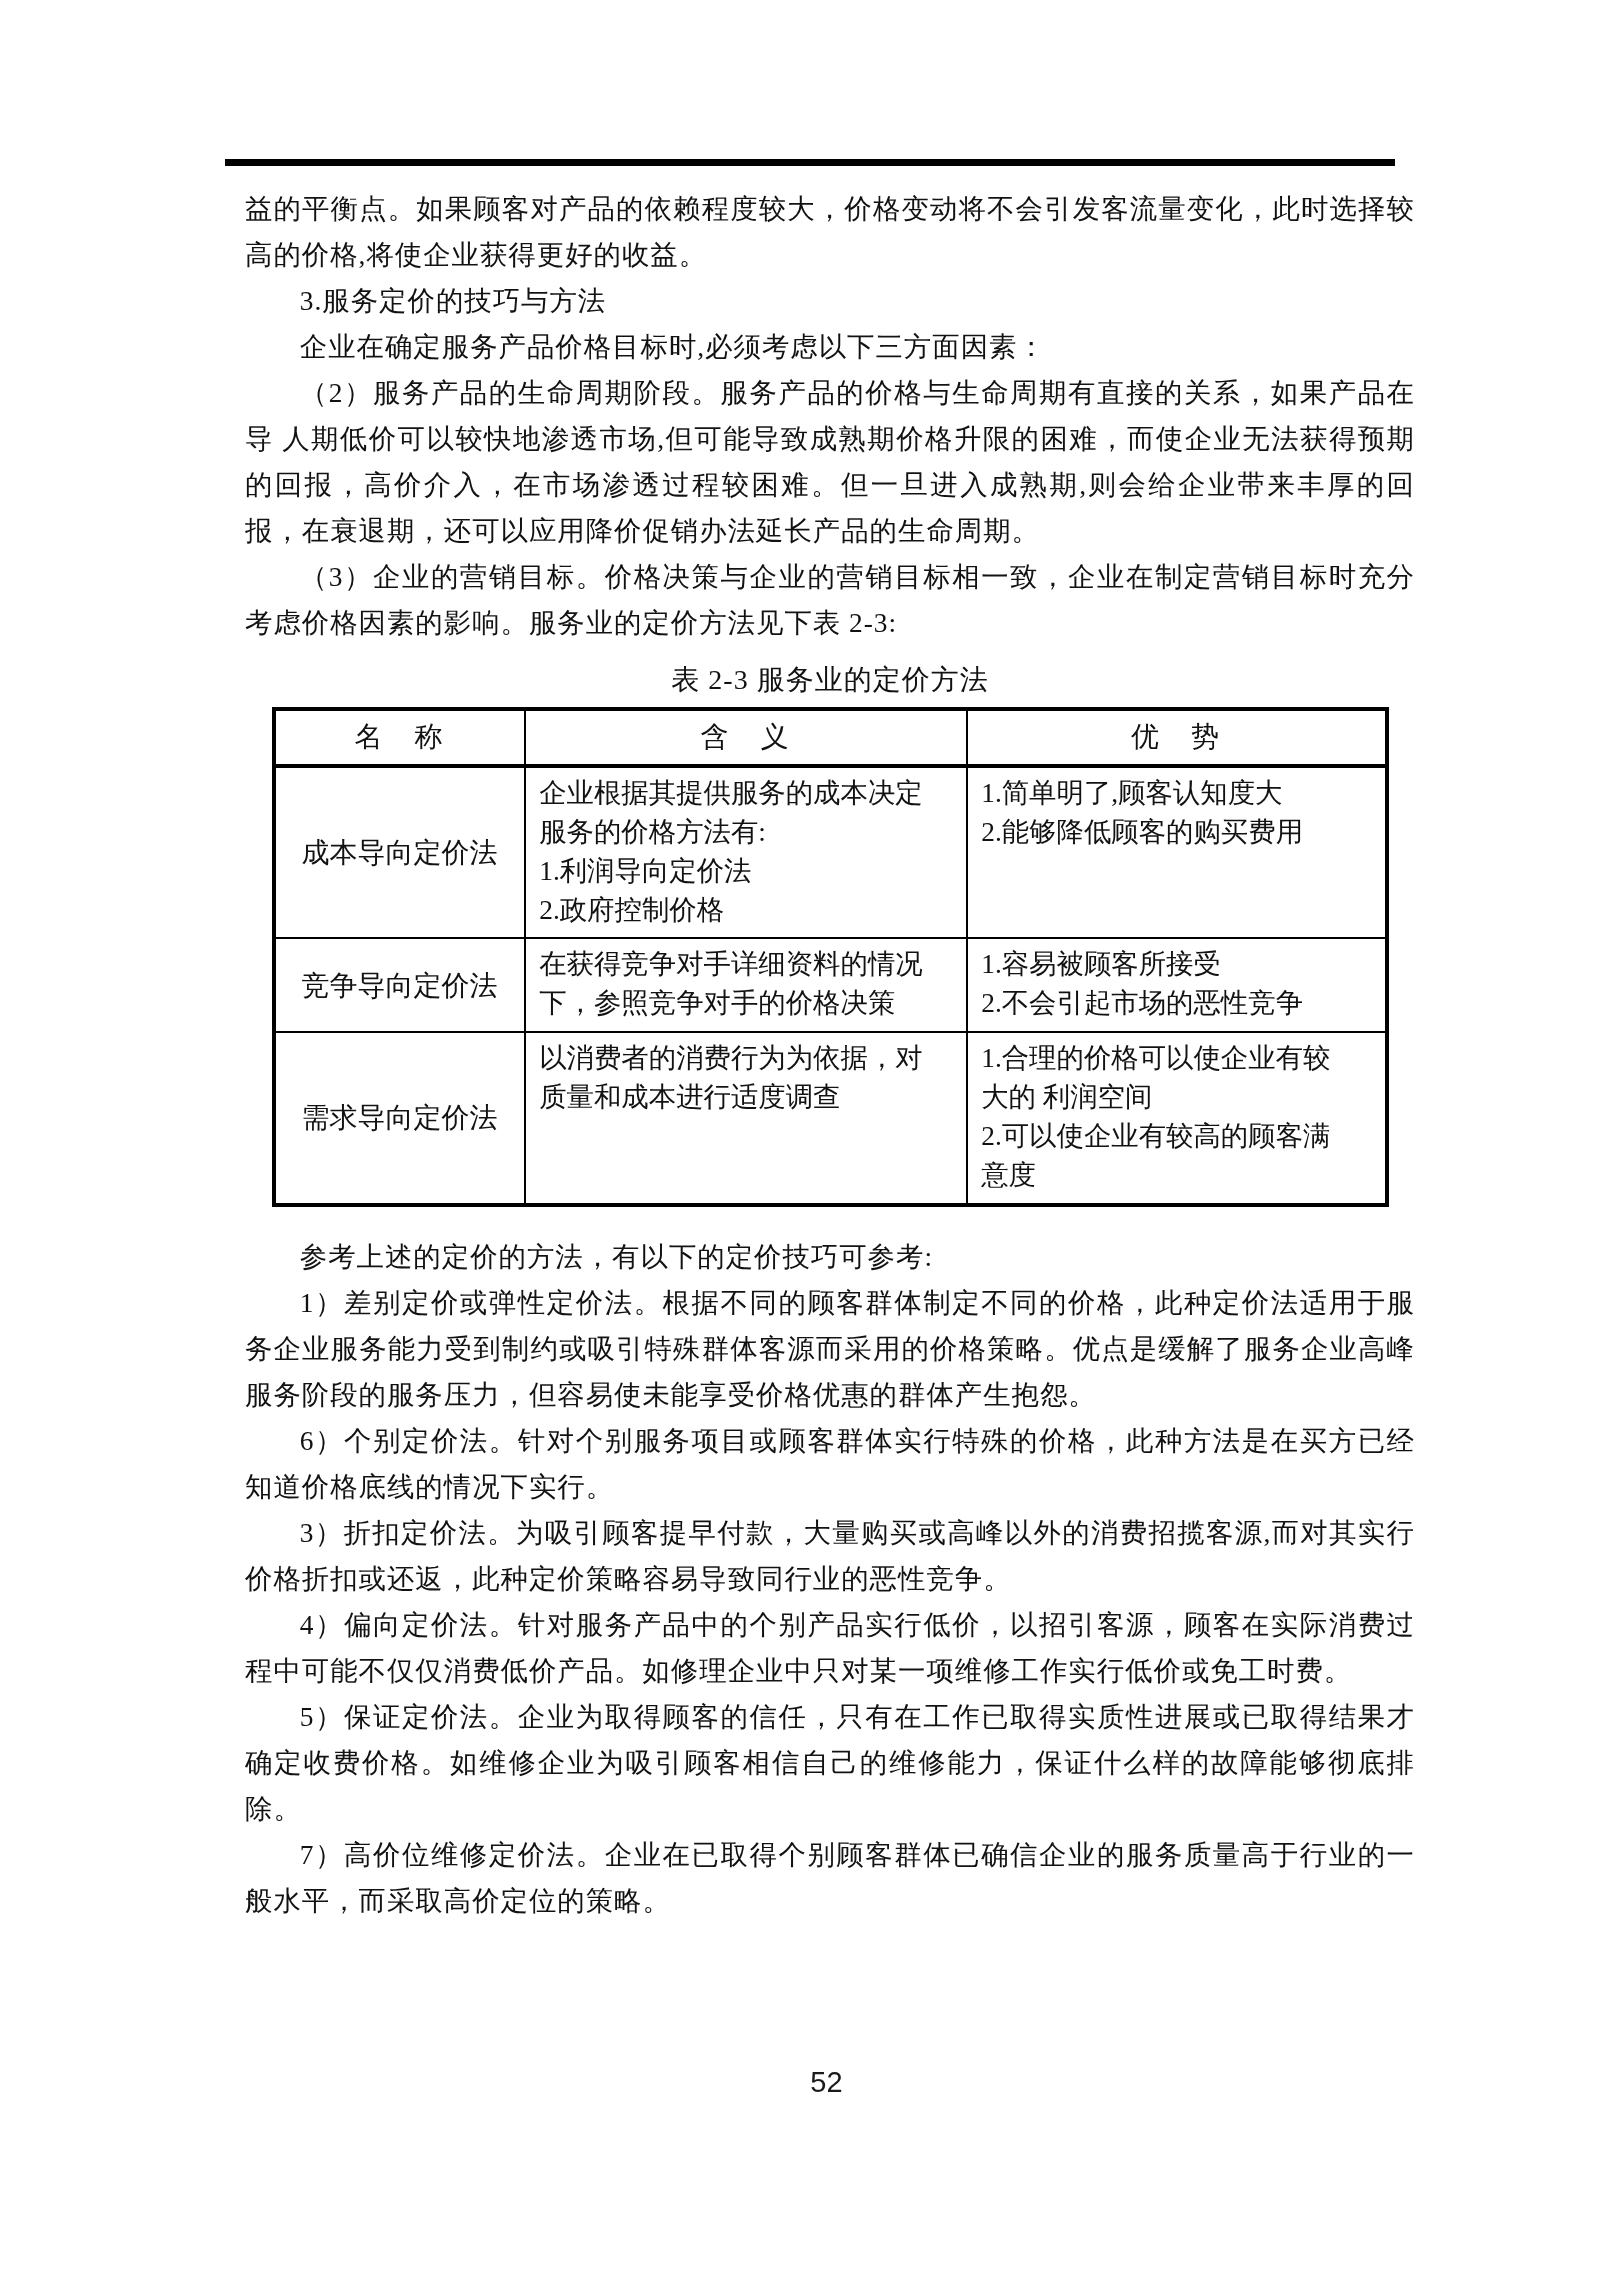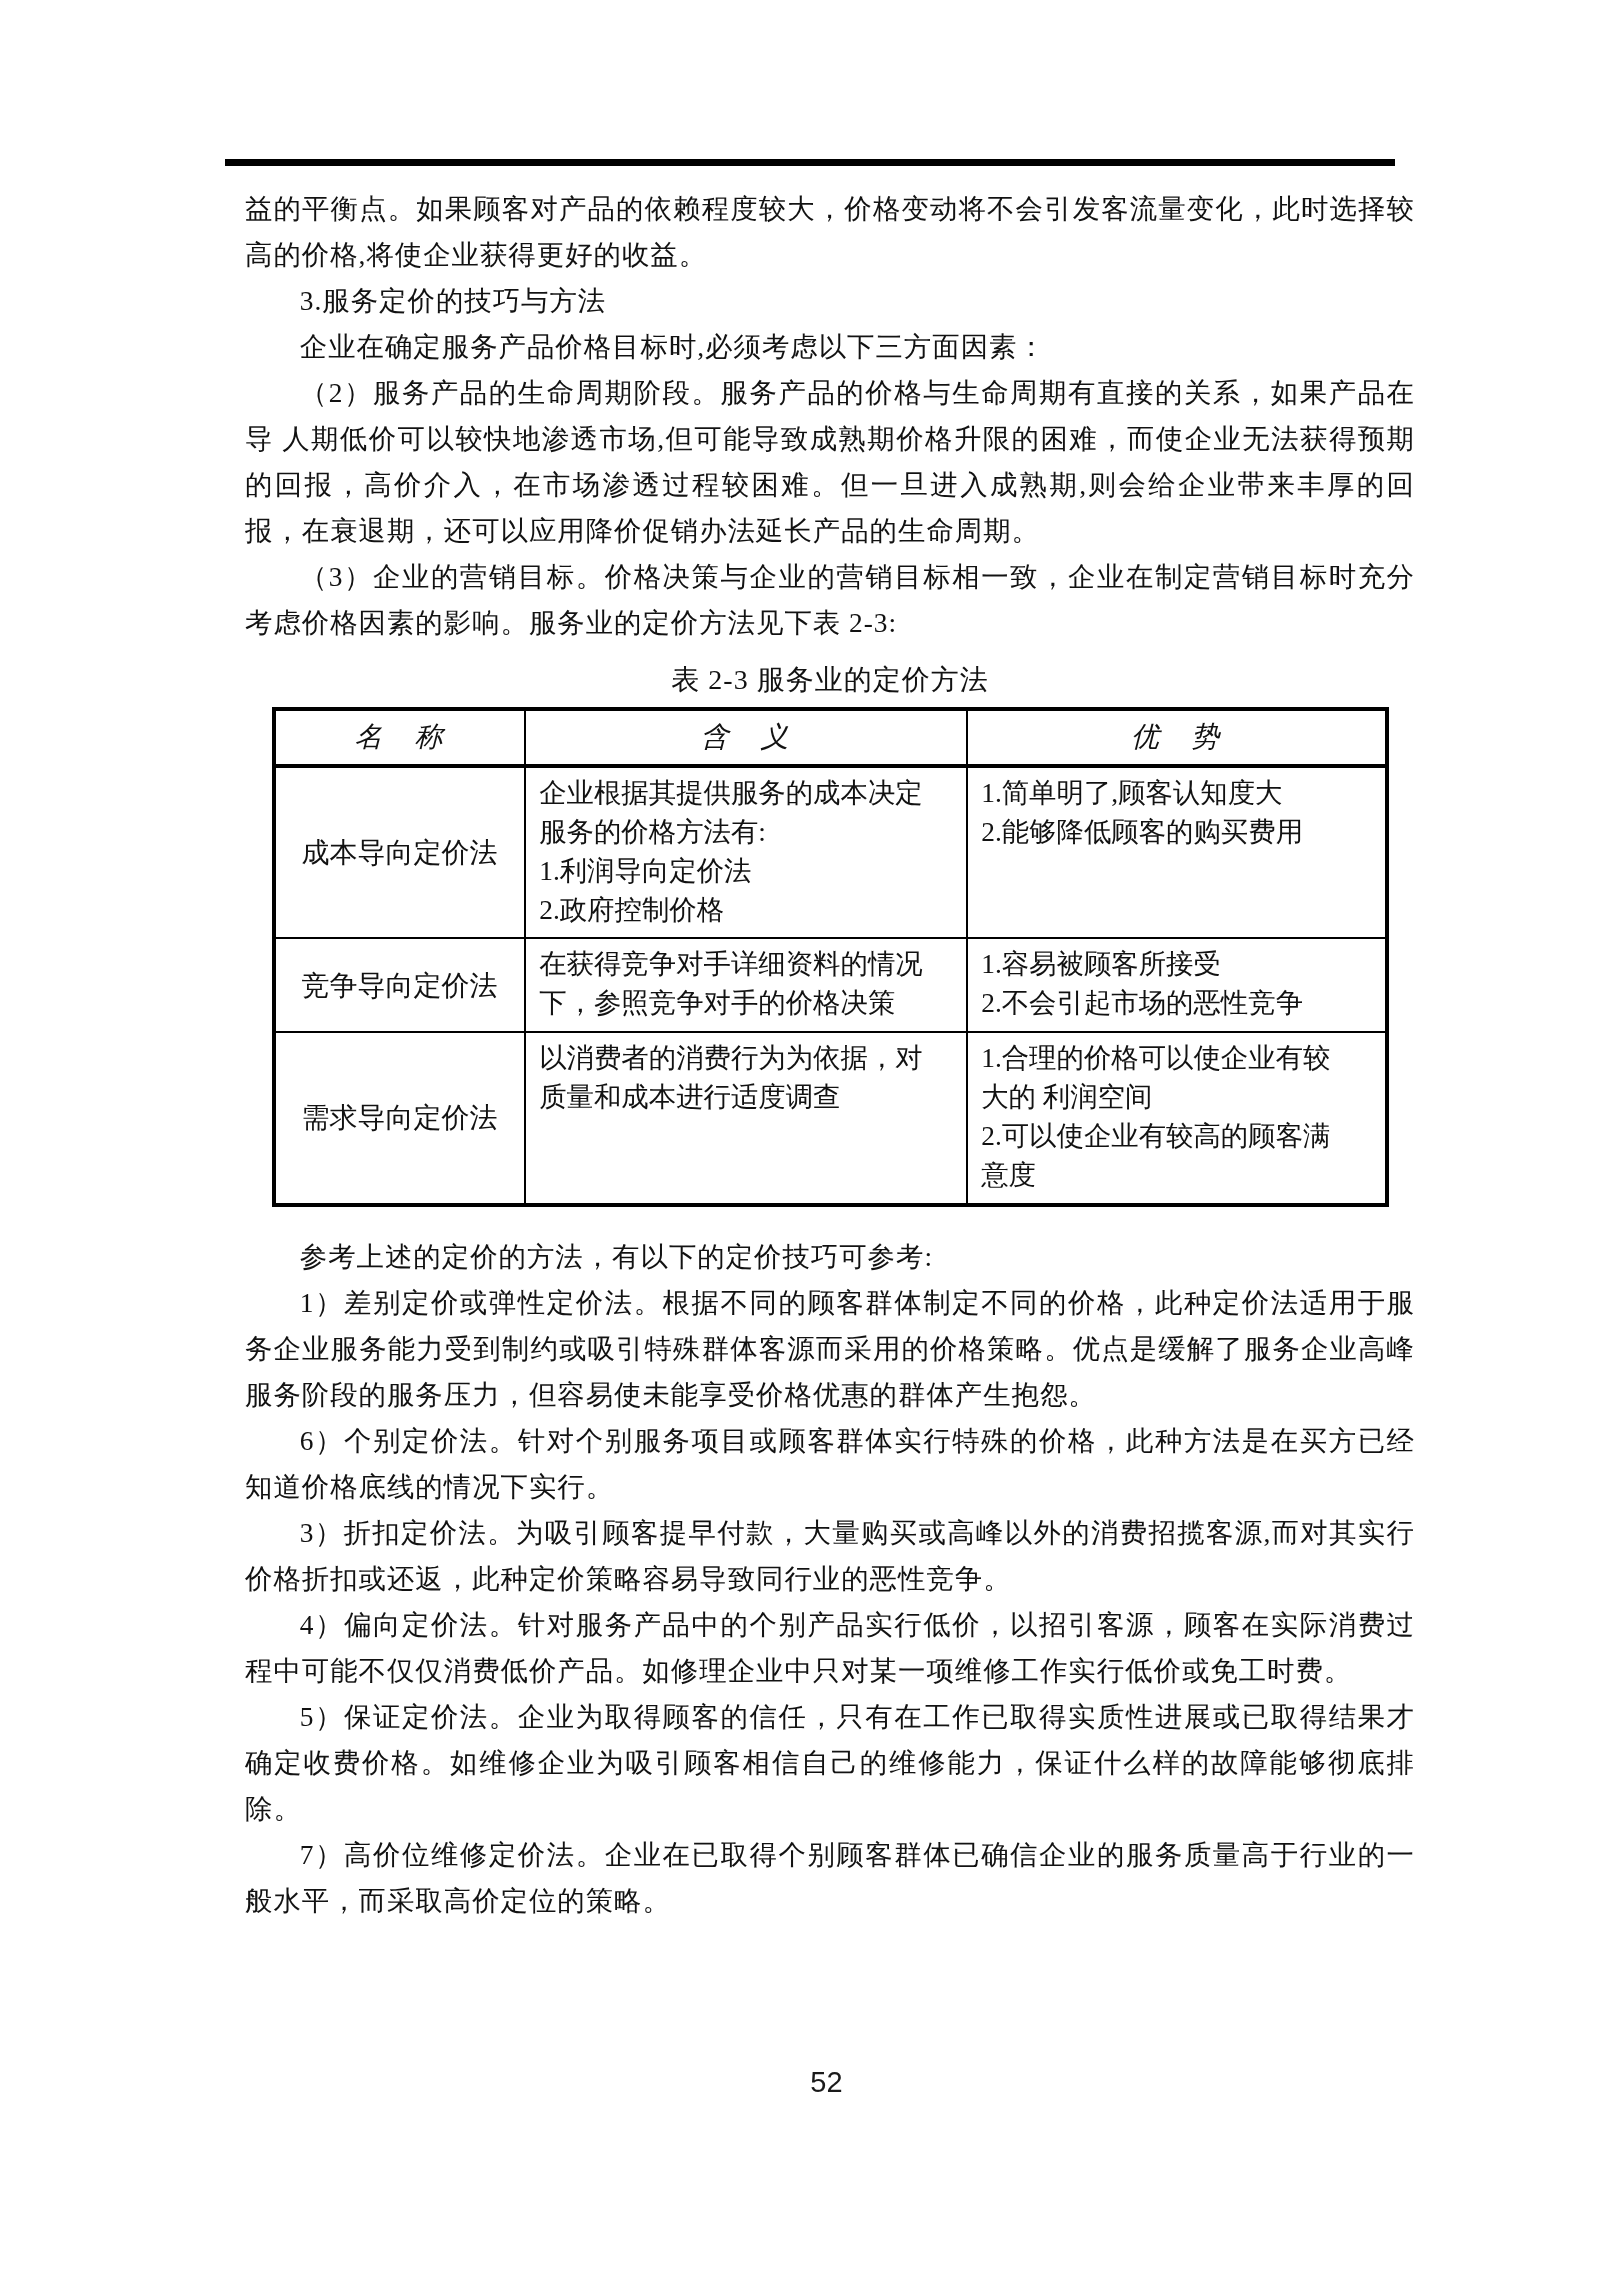--- a/index.html
+++ b/index.html
@@ -56,21 +56,20 @@
   table.pricing col.c2 { width: 442px; }
   table.pricing col.c3 { width: 420px; }
   table.pricing th {
     border: 2.9px solid #000;
     border-bottom: 4.9px solid #000;
     font-weight: normal;
     font-size: 28px;
     height: 51px;
     text-align: center;
     letter-spacing: 2px;
-    font-style: italic;
   }
   table.pricing td {
     border: 2.9px solid #000;
     padding: 5.9px 11.8px 7.8px 13.7px;
     line-height: 39px;
     vertical-align: top;
     white-space: pre-line;
   }
   table.pricing td.name {
     text-align: center;

